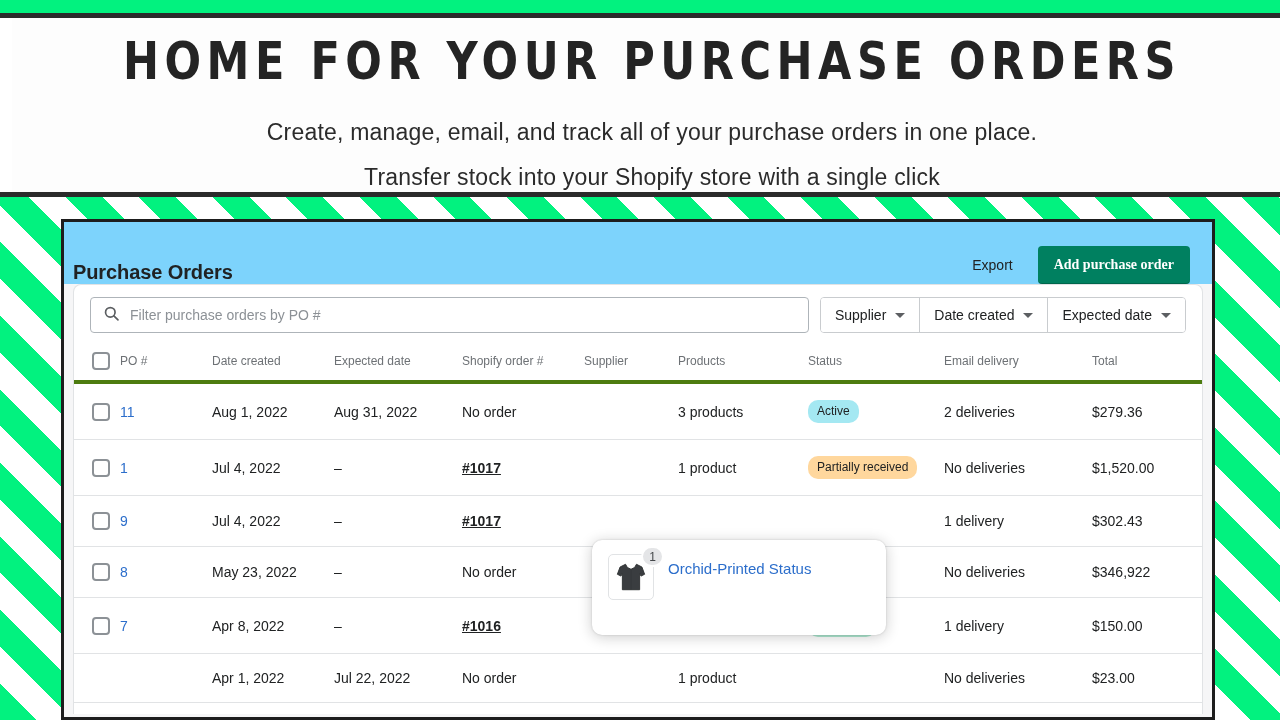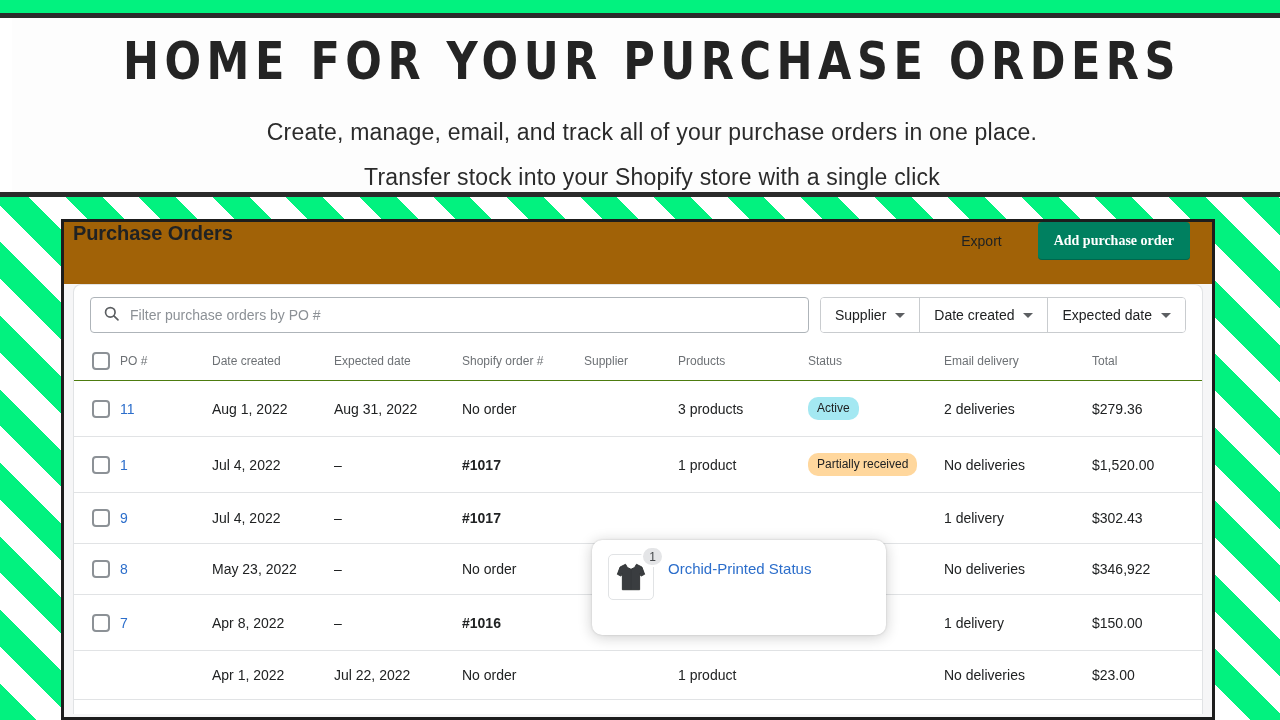--- a/index.html
+++ b/index.html
@@ -95,35 +95,35 @@
     width: 1154px;
     height: 501px;
     background: #f6f6f7;
     border: 3px solid #1d1d1d;
     overflow: hidden;
   }
 
   .card-header {
     height: 62px;
     display: flex;
-    align-items: flex-start;
+    align-items: flex-end;
     padding: 0 22px 0 9px;
-    background: #a16207;
+    background: #7dd3fc;
   }
   .card-title {
     font-size: 20px;
     font-weight: 700;
     color: #202223;
     letter-spacing: -0.1px;
   }
   .header-actions {
     margin-left: auto;
     display: flex;
     align-items: center;
-    gap: 32px;
+    gap: 21px;
   }
   .export-btn {
     font-size: 14px;
     color: #202223;
     background: transparent;
     border: none;
     cursor: pointer;
     padding: 6px 4px;
     font-family: inherit;
   }
@@ -245,21 +245,21 @@
     width: 100%;
     border-collapse: collapse;
     table-layout: fixed;
   }
   table.po-table th {
     font-size: 12px;
     font-weight: 400;
     color: #6d7175;
     text-align: left;
     padding: 8px 0 10px 0;
-    border-bottom: 1px solid #4d7c0f;
+    border-bottom: 4px solid #4d7c0f;
   }
   table.po-table td {
     font-size: 14px;
     color: #202223;
     padding: 16px 0;
     border-bottom: 1px solid #e1e3e5;
     vertical-align: middle;
   }
   .c-check  { width: 46px; padding-left: 18px !important; }
   .c-po     { width: 92px; }
@@ -280,21 +280,21 @@
     display: block;
     cursor: pointer;
   }
   .po-link {
     color: #2c6ecb;
     text-decoration: none;
     font-size: 14px;
     cursor: pointer;
   }
   .muted { color: #8c9196; }
-  .bold  { font-weight: 700; }
+  .bold  { font-weight: 700; text-decoration: underline; }
 
   .badge {
     display: inline-block;
     font-size: 12px;
     line-height: 1;
     padding: 5px 9px 6px 9px;
     border-radius: 10px;
     color: #202223;
     white-space: nowrap;
   }

